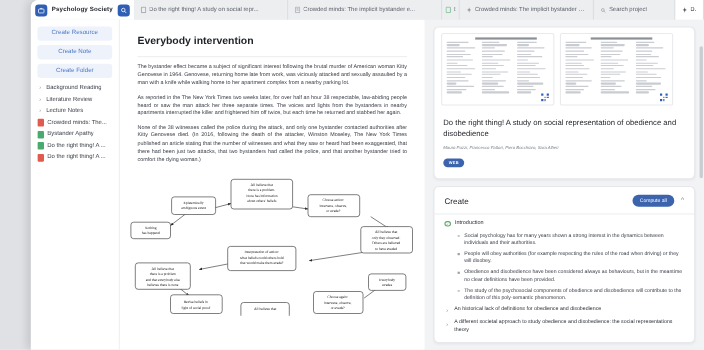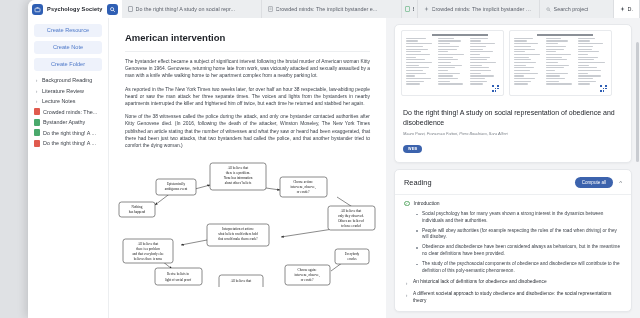--- a/index.html
+++ b/index.html
@@ -317,21 +317,21 @@
           <span class="docico">
             <i style="background:#e05a4e"></i>
           </span>
           <span class="lbl">Do the right thing! A ...</span>
         </div>
 
       </div>
     </div>
 
     <div class="main">
-      <div class="doc-title">American intervention</div>
+      <div class="doc-title">Everybody intervention</div>
       <div class="doc-rule"></div>
 
       <div class="doc-body">
         <p>The bystander effect became a subject of significant interest following the brutal murder of American woman Kitty Genovese in 1964. Genovese, returning home late from work, was viciously attacked and sexually assaulted by a man with a knife while walking home to her apartment complex from a nearby parking lot.</p>
         <p>As reported in the The New York Times two weeks later, for over half an hour 38 respectable, law-abiding people heard or saw the man attack her three separate times. The voices and lights from the bystanders in nearby apartments interrupted the killer and frightened him off twice, but each time he returned and stabbed her again.</p>
         <p>None of the 38 witnesses called the police during the attack, and only one bystander contacted authorities after Kitty Genovese died. (In 2016, following the death of the attacker, Winston Moseley, The New York Times published an article stating that the number of witnesses and what they saw or heard had been exaggerated, that there had been just two attacks, that two bystanders had called the police, and that another bystander tried to comfort the dying woman.)</p>
       </div>
 
       <div class="diagram">
         <svg width="277" height="132" viewBox="0 0 277 132">
@@ -573,21 +573,21 @@
 
         <div class="meta">
           <div class="meta-title">Do the right thing! A study on social representation of obedience and disobedience</div>
           <div class="meta-authors">Mauro Pozzi, Francesco Fattori, Piero Bocchiaro, Sara Alfieri</div>
           <div class="badge">WEB</div>
         </div>
       </div>
 
       <div class="card summary-card">
         <div class="sum-head">
-          <div class="sum-title">Reading</div>
+          <div class="sum-title">Create</div>
           <div class="sum-actions">
             <div class="compute-btn">Compute all</div>
             <div class="chev">^</div>
           </div>
         </div>
         <div class="sum-divider"></div>
 
         <div class="sum-body">
 
           <div class="sec-row">

